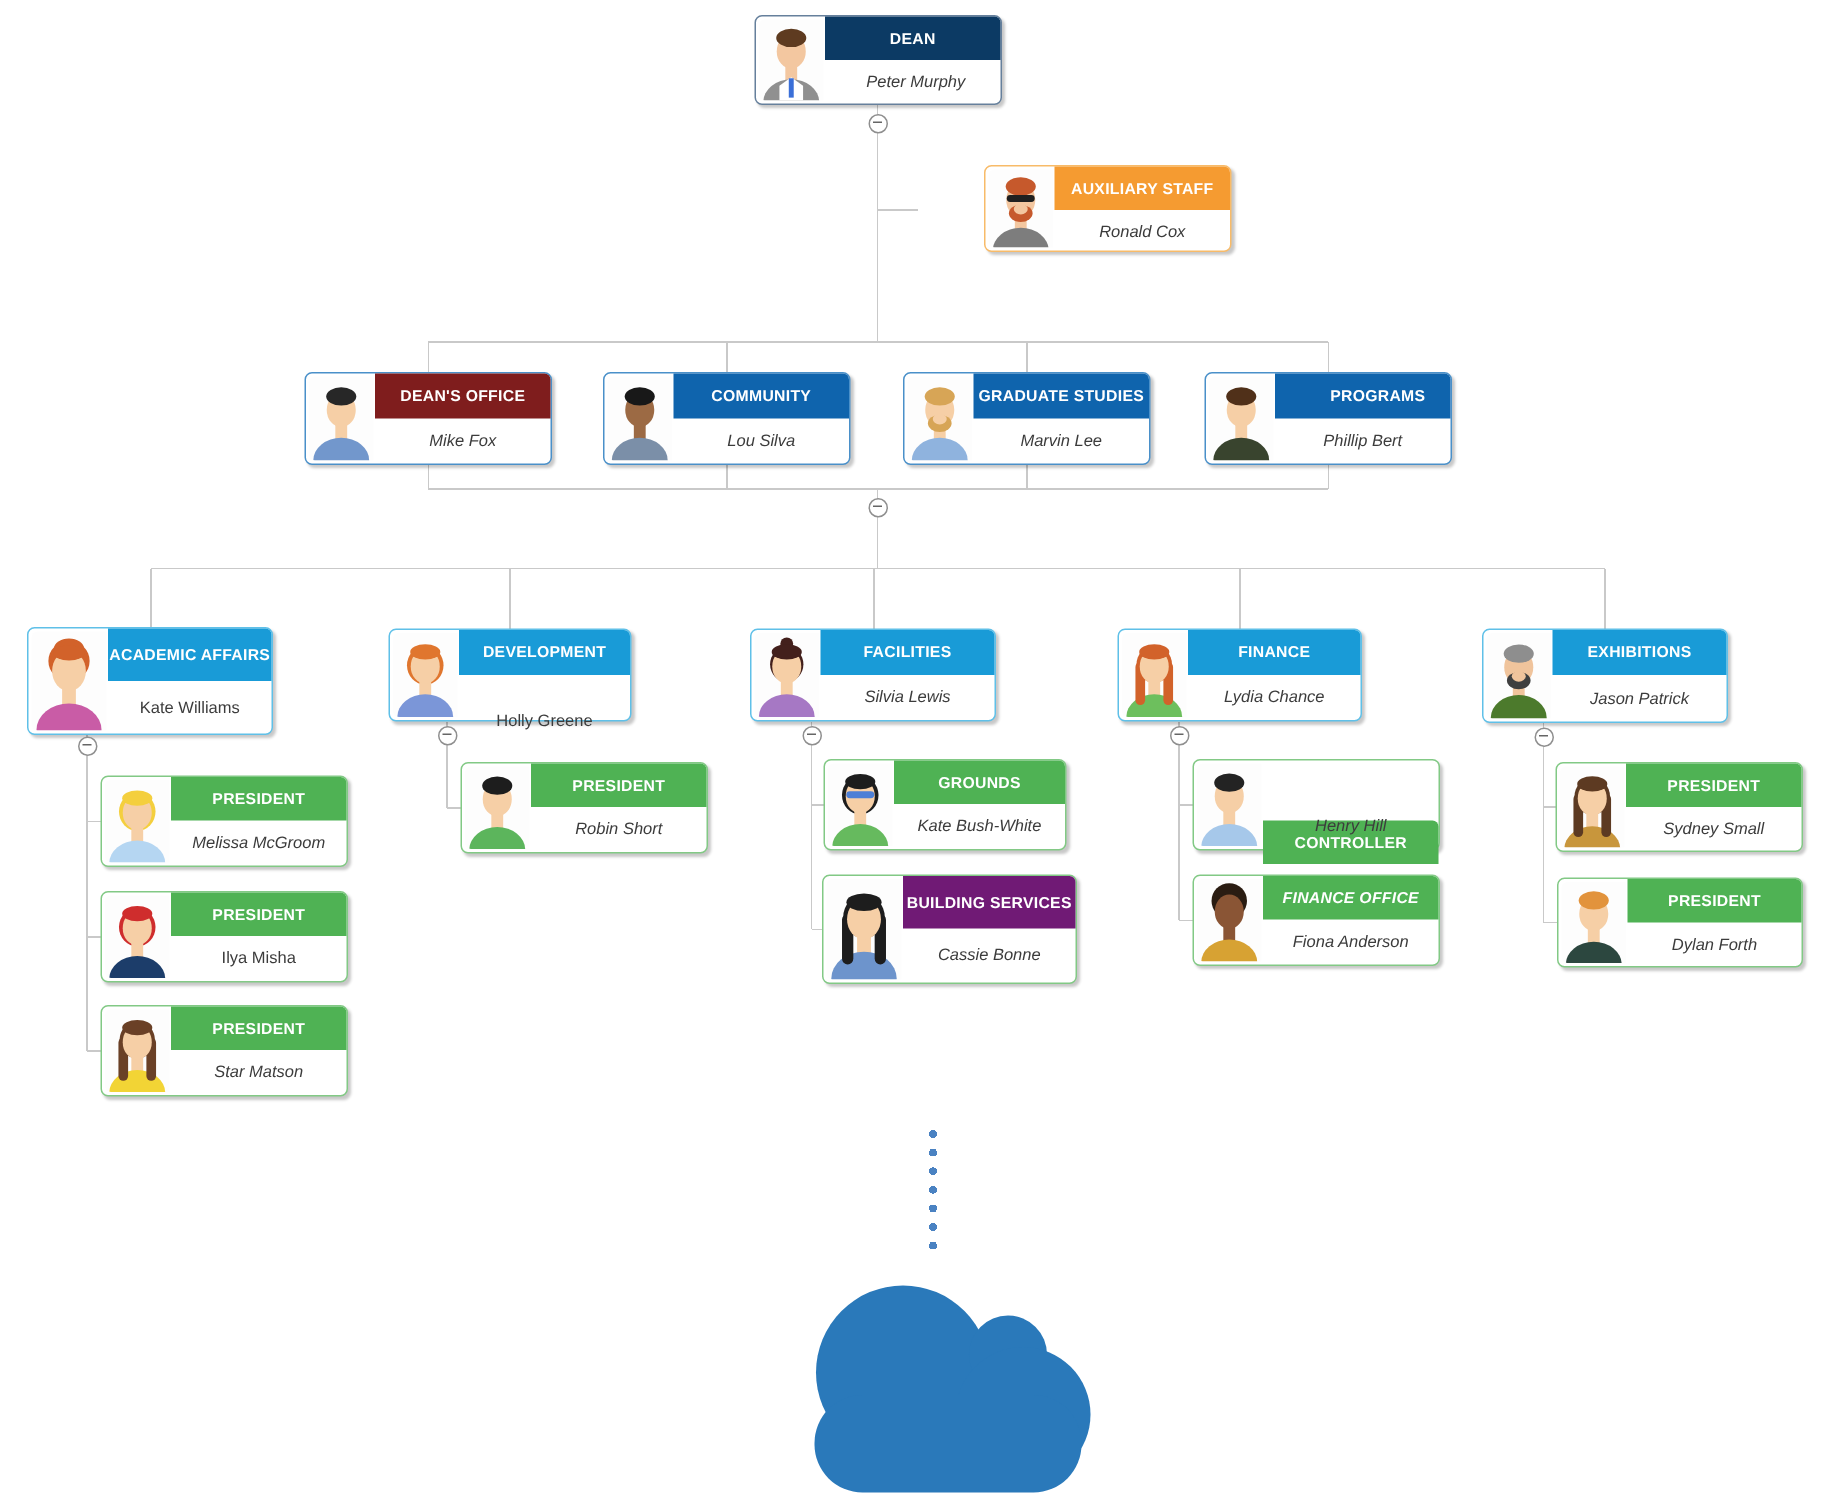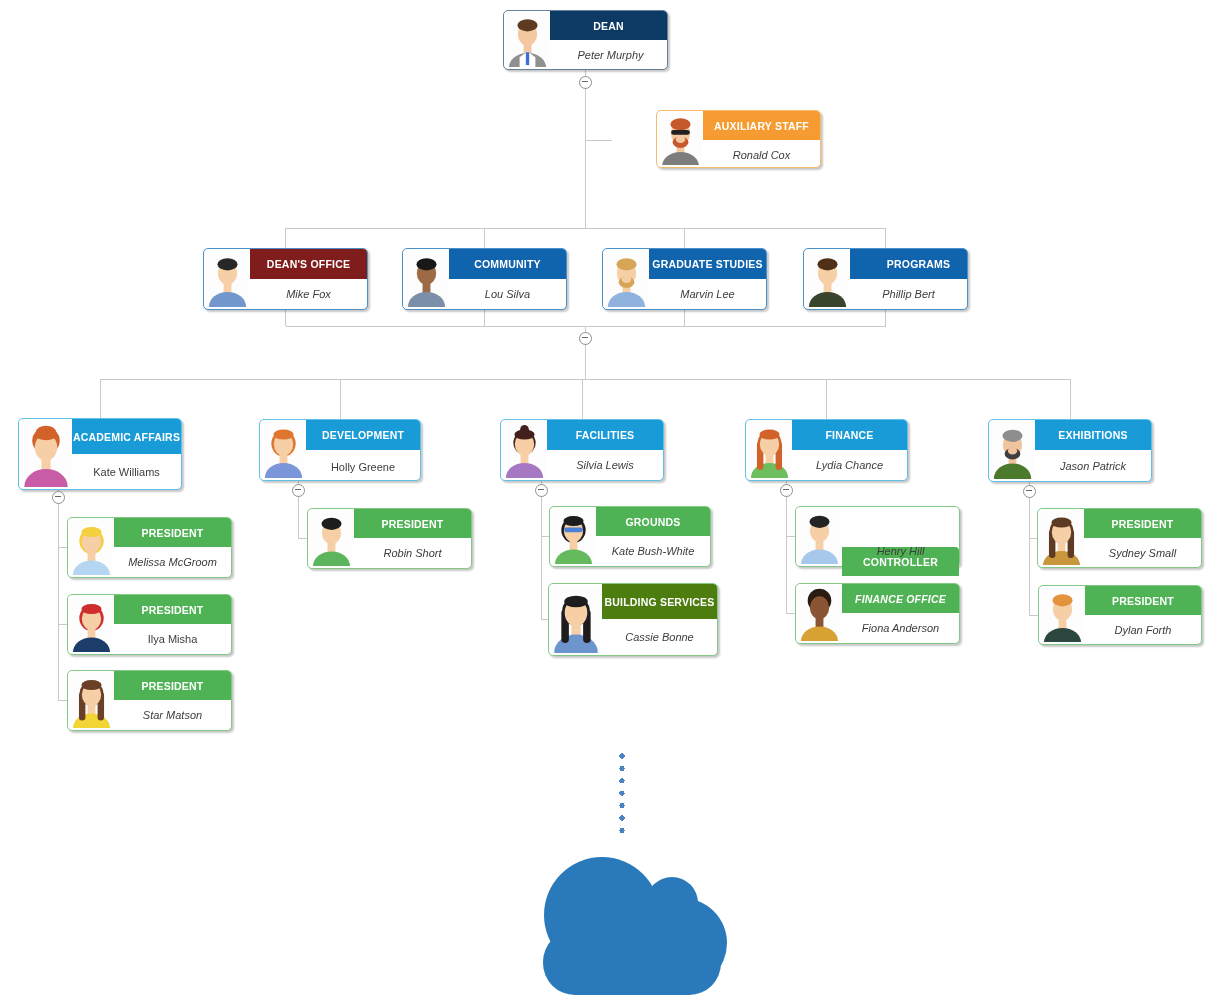--- a/index.html
+++ b/index.html
@@ -166,21 +166,21 @@
         <div class="avatar" style="width: 43px;">
           <svg viewBox="0 0 60 80" preserveAspectRatio="xMidYMid slice">
     <ellipse cx="30" cy="31" rx="17" ry="18" fill="#e0762e"></ellipse>
             <rect x="24.5" y="44" width="11" height="16" fill="#f6cfa6"></rect>
             <ellipse cx="30" cy="79" rx="26" ry="21" fill="#7b96d8"></ellipse>
     <ellipse cx="30" cy="32" rx="13.5" ry="16" fill="#f6cfa6"></ellipse>
             <ellipse cx="30" cy="18.5" rx="14" ry="7" fill="#e0762e"></ellipse>
           </svg>
         </div>
         <div class="hdr" style="left: 46px; height: 30px; background: rgb(25, 155, 215);">DEVELOPMENT</div>
-        <div class="nm" style="left: 46px; top: 30px; height: 34px; text-align: center;">Holly Greene</div>
+        <div class="nm" style="left: 46px; top: 44px; height: 34px; text-align: center;">Holly Greene</div>
       </div>
       <div class="card" style="left: 500px; top: 419px; width: 164px; height: 62px; border-color: rgb(95, 192, 232);">
         <div class="avatar" style="width: 43px;">
           <svg viewBox="0 0 60 80" preserveAspectRatio="xMidYMid slice">
     <circle cx="30" cy="11" r="6" fill="#43201c"></circle>
             <ellipse cx="30" cy="30" rx="15.5" ry="16.5" fill="#43201c"></ellipse>
             <rect x="24.5" y="44" width="11" height="16" fill="#f6cfa6"></rect>
             <ellipse cx="30" cy="79" rx="26" ry="21" fill="#a678c4"></ellipse>
     <ellipse cx="30" cy="32" rx="13.5" ry="16" fill="#f6cfa6"></ellipse>
             <ellipse cx="30" cy="18.5" rx="14" ry="7" fill="#43201c"></ellipse>
@@ -290,21 +290,21 @@
           <svg viewBox="0 0 60 80" preserveAspectRatio="xMidYMid slice">
     <ellipse cx="30" cy="30" rx="16.5" ry="17" fill="#1d1d1d"></ellipse>
             <rect x="24.5" y="44" width="11" height="16" fill="#f6cfa6"></rect>
             <ellipse cx="30" cy="79" rx="26" ry="21" fill="#6d94cc"></ellipse>
             <rect x="12.5" y="28" width="9" height="40" rx="4.5" fill="#1d1d1d"></rect>
             <rect x="38.5" y="28" width="9" height="40" rx="4.5" fill="#1d1d1d"></rect>
     <ellipse cx="30" cy="32" rx="13.5" ry="16" fill="#f6cfa6"></ellipse>
             <ellipse cx="30" cy="18.5" rx="14" ry="7" fill="#1d1d1d"></ellipse>
           </svg>
         </div>
-        <div class="hdr" style="left: 53px; height: 35px; background: #4d7c0f;">BUILDING SERVICES</div>
+        <div class="hdr" style="left: 53px; height: 35px; background: #701a75;">BUILDING SERVICES</div>
         <div class="nm it" style="left: 53px; top: 35px; height: 36px;">Cassie Bonne</div>
       </div>
       <div class="card" style="left: 795px; top: 506px; width: 165px; height: 61px; border-color: rgb(130, 201, 133);">
         <div class="avatar" style="width: 43px;">
           <svg viewBox="0 0 60 80" preserveAspectRatio="xMidYMid slice">
     <rect x="24.5" y="44" width="11" height="16" fill="#f6cfa6"></rect>
             <ellipse cx="30" cy="79" rx="26" ry="21" fill="#a6c8ea"></ellipse>
     <ellipse cx="30" cy="32" rx="13.5" ry="16" fill="#f6cfa6"></ellipse>
             <ellipse cx="30" cy="19.5" rx="14" ry="8.5" fill="#232323"></ellipse>
           </svg>

